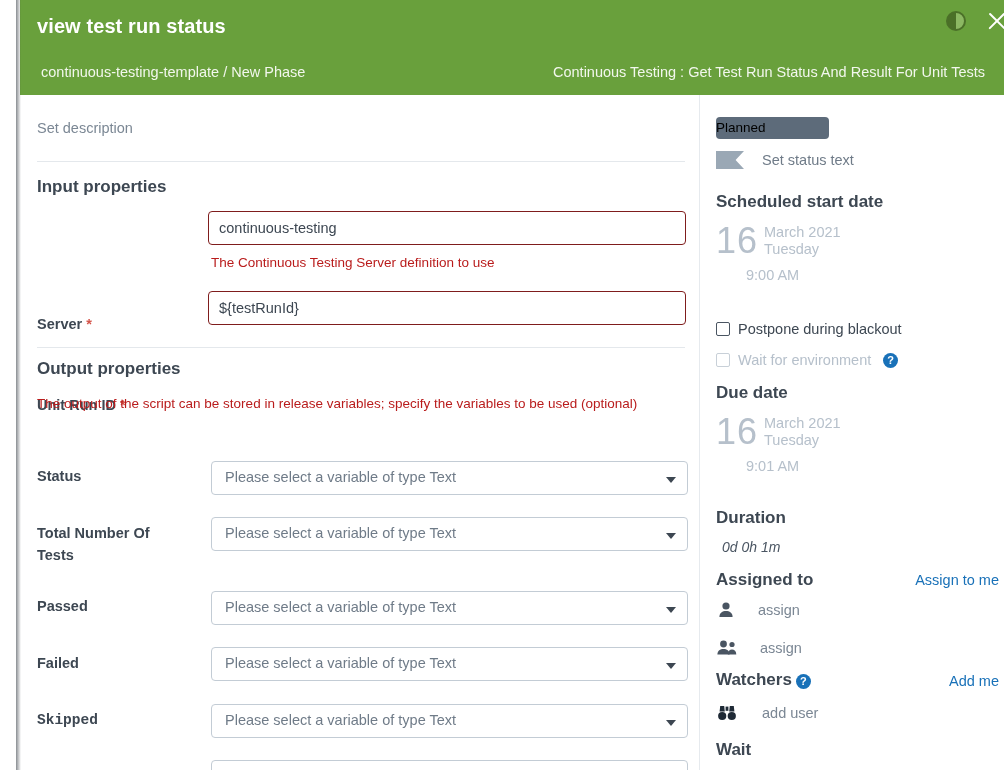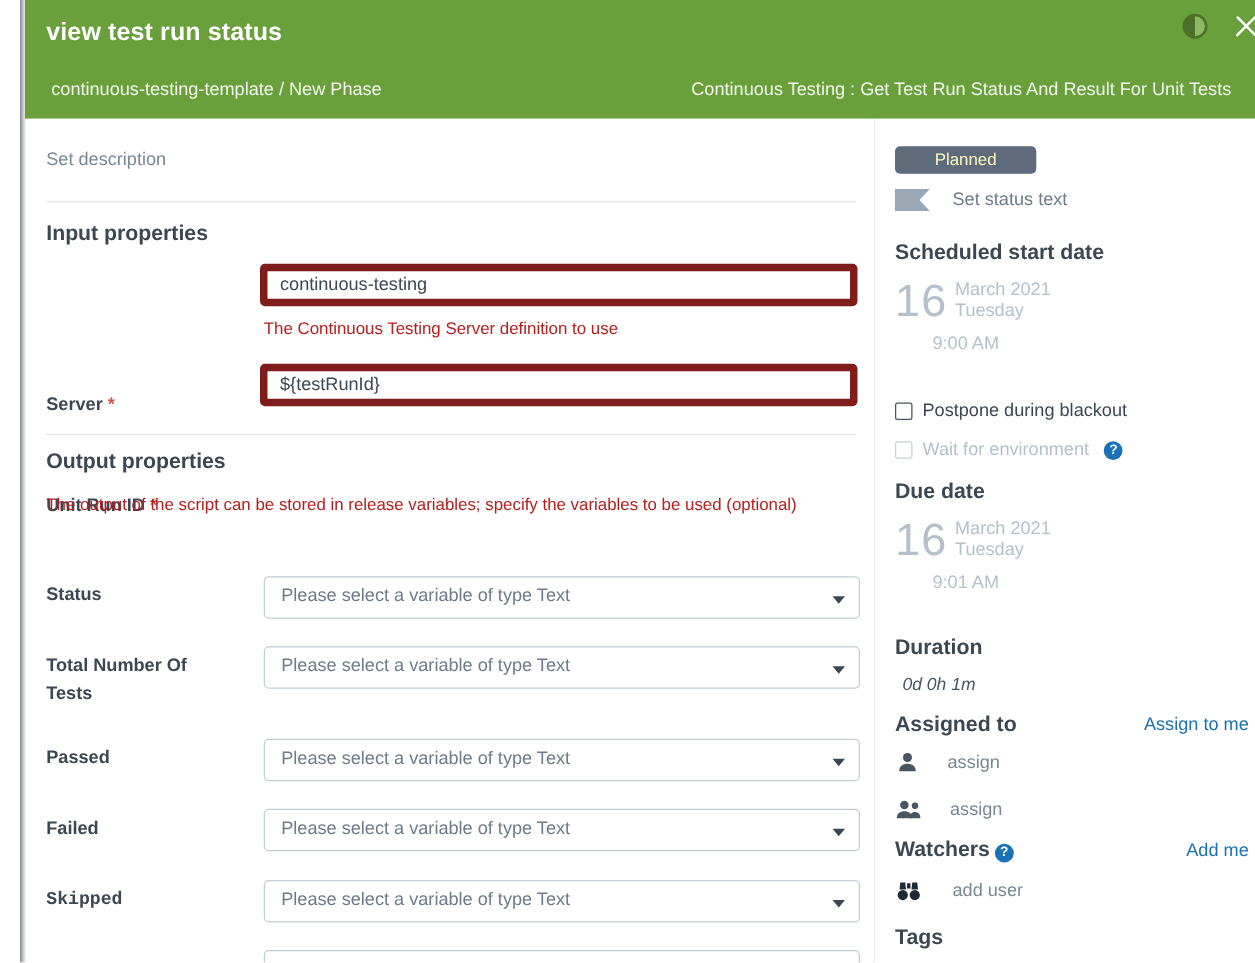--- a/index.html
+++ b/index.html
@@ -149,21 +149,21 @@
     width: 160px;
     line-height: 22px;
   }
   .req-star { color: #d4544a; font-weight: bold; }
 
   .text-input {
     position: absolute;
     left: 188px;
     width: 478px;
     height: 34px;
-    border: 6px solid #7f1d1d;
+    border: 1px solid #7f1d1d;
     border-radius: 4px;
     background: #ffffff;
     font-family: "Liberation Sans", sans-serif;
     font-size: 14.5px;
     color: #3d4752;
     padding: 0 10px;
     outline: none;
   }
   .help-text {
     position: absolute;
@@ -204,23 +204,22 @@
     left: 680px; top: 0;
     width: 320px; height: 675px;
     overflow: hidden;
   }
   .status-badge {
     position: absolute;
     left: 16px; top: 22px;
     width: 113px; height: 22px;
     background: #5d6b7a;
     border-radius: 4px;
-    color: #fef9c3;
+    color: #000000;
     font-size: 13.5px;
-    text-align: center;
     line-height: 22px;
     cursor: pointer;
   }
   .flag-row {
     position: absolute;
     left: 16px; top: 56px;
     display: flex;
     align-items: center;
     cursor: pointer;
   }
@@ -522,21 +521,21 @@
         <svg width="22" height="20" viewBox="0 0 22 20">
           <path d="M4.2 3 H8.2 L8.8 8.5 H3.6 Z" fill="#1f2a36"></path>
           <path d="M13.8 3 H17.8 L18.4 8.5 H13.2 Z" fill="#1f2a36"></path>
           <rect x="9.6" y="3.6" width="2.8" height="4.2" fill="#1f2a36"></rect>
           <circle cx="6.2" cy="13" r="4.1" fill="#1f2a36"></circle>
           <circle cx="15.8" cy="13" r="4.1" fill="#1f2a36"></circle>
         </svg>
         <span class="p-label" style="margin-left:24px;">add user</span>
       </div>
 
-      <div class="r-heading" style="top:645px;">Tags</div>
+      <div class="r-heading" style="top:645px;">Wait</div>
 
     </div>
 
     <div class="scroll-track">
       <div class="scroll-thumb"></div>
     </div>
 
     <div class="resize-grip">
       <span></span>
         <span></span>

